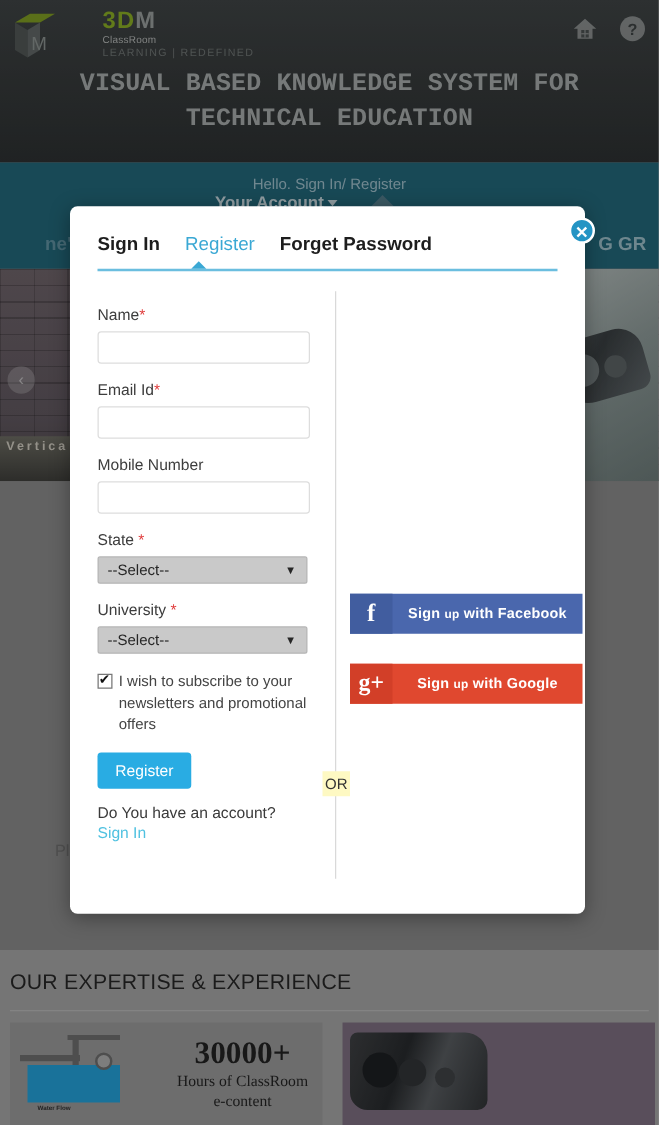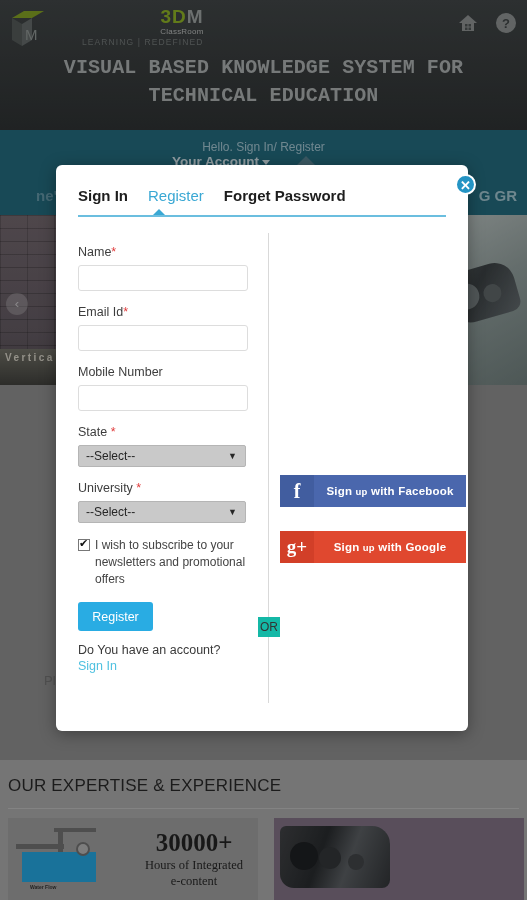--- a/index.html
+++ b/index.html
@@ -11,21 +11,21 @@
   }
   #page { position: relative; width: 527px; height: 900px; overflow: hidden; }
 
   
   .topbar {
     position: absolute; top: 0; left: 0; width: 527px; height: 130px;
     background: linear-gradient(180deg,#3a3f40 0%,#2f3334 55%,#262a2b 100%);
   }
   .logo-wrap { position: absolute; left: 8px; top: 6px; display: flex; align-items: center; }
   .cube { width: 40px; height: 42px; position: relative; }
-  .logo-text { margin-left: 34px; text-align: right; }
+  .logo-text { margin-left: 34px; text-align: left; }
   .logo-3dm { font-size: 19px; font-weight: bold; letter-spacing: 1px; line-height: 20px; }
   .logo-3dm .g { color: #8ab01e; }
   .logo-3dm .d { color: #9aa09f; }
   .logo-class { font-size: 8px; color: #b9bcbb; font-weight: normal; letter-spacing: .2px; line-height: 10px; }
   .logo-tag { font-size: 8.5px; color: #6e7473; letter-spacing: 1.1px; line-height: 11px; }
 
   .hdr-icons { position: absolute; right: 10px; top: 12px; display: flex; gap: 16px; align-items: center; }
   .hicon { opacity: .55; }
 
   .tagline {
@@ -126,21 +126,21 @@
   }
   .tabs { position: absolute; left: 22px; top: 22px; display: flex; gap: 20px; align-items: baseline; }
   .tab { font-size: 15px; font-weight: bold; color: #1d1d1d; }
   .tab.active { color: #3aa8d4; font-weight: normal; }
   .tab-rule { position: absolute; left: 22px; top: 50px; width: 368px; height: 2px; background: #3aa8d4; opacity: .75; }
   .tab-nub { position: absolute; left: 97px; top: 44px; width: 0; height: 0;
              border-left: 6px solid transparent; border-right: 6px solid transparent;
              border-bottom: 6px solid #3aa8d4; }
 
   .divider { position: absolute; left: 212px; top: 68px; width: 1px; height: 470px; background: #d9d9d9; }
-  .or-lbl { position: absolute; left: 202px; top: 452px; background: #14b8a6; padding: 3px 2px;
+  .or-lbl { position: absolute; left: 202px; top: 452px; background: #fef9c3; padding: 3px 2px;
             font-size: 12px; color: #333; }
 
   .form { position: absolute; left: 22px; top: 80px; width: 178px; }
   .fld-label { font-size: 12.5px; color: #3d3d3d; margin-bottom: 6px; }
   .req { color: #e03b3b; }
   .inp { width: 170px; height: 26px; border: 1px solid #ddd; border-radius: 3px; background: #fff;
          margin-bottom: 14px; display: block; font-size: 12px; padding: 0 7px; color: #333;
          font-family: "Liberation Sans", sans-serif; }
   .sel { width: 168px; height: 22px; background: #c9c9c9; border: 1px solid #b5b5b5; border-radius: 2px;
          margin-bottom: 14px; position: relative; font-size: 12px; color: #262626; line-height: 21px; padding-left: 7px; }
@@ -240,21 +240,21 @@
         <div class="card-art">
           <div class="art-top"></div>
             <div class="art-pipe"></div>
             <div class="art-pipe2"></div>
           <div class="art-tank"></div>
             <div class="art-circ"></div>
           <div class="art-lbl">Water Flow</div>
         </div>
         <div class="card-txt">
           <div class="card-num">30000+</div>
-          <div class="card-sub">Hours of Integrated</div>
+          <div class="card-sub">Hours of ClassRoom</div>
           <div class="card-sub">e-content</div>
         </div>
       </div>
 
       <div class="card purple">
         <div class="card-art">
           <div class="art-crank"></div>
         </div>
       </div>
 

